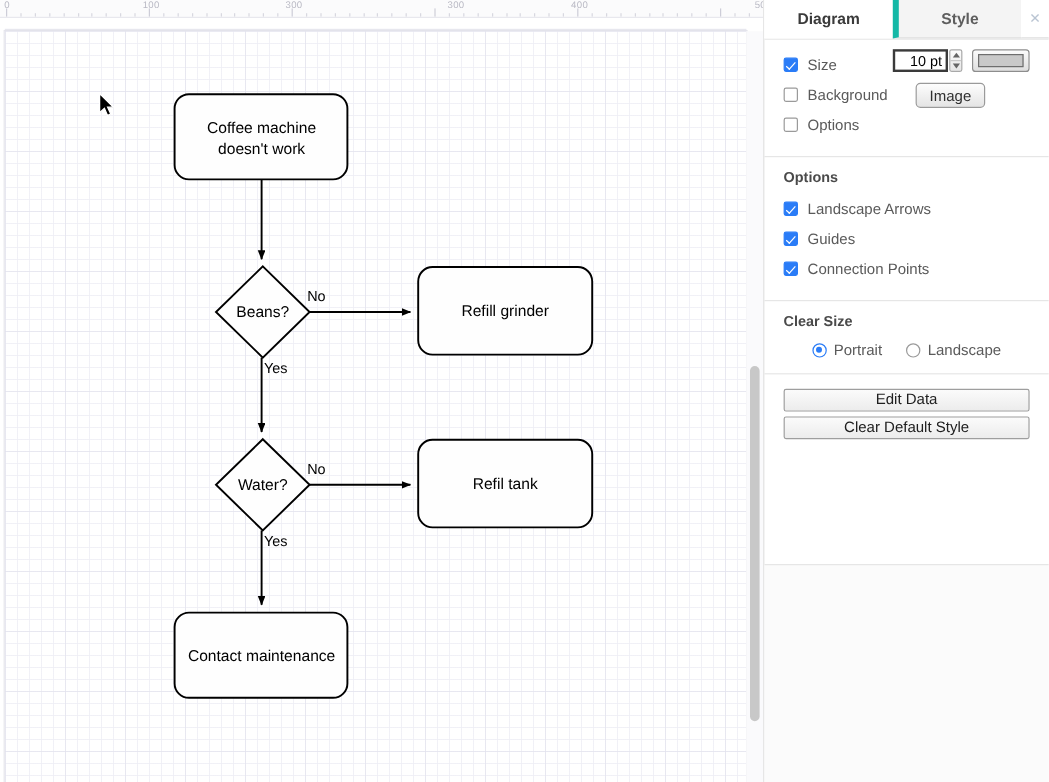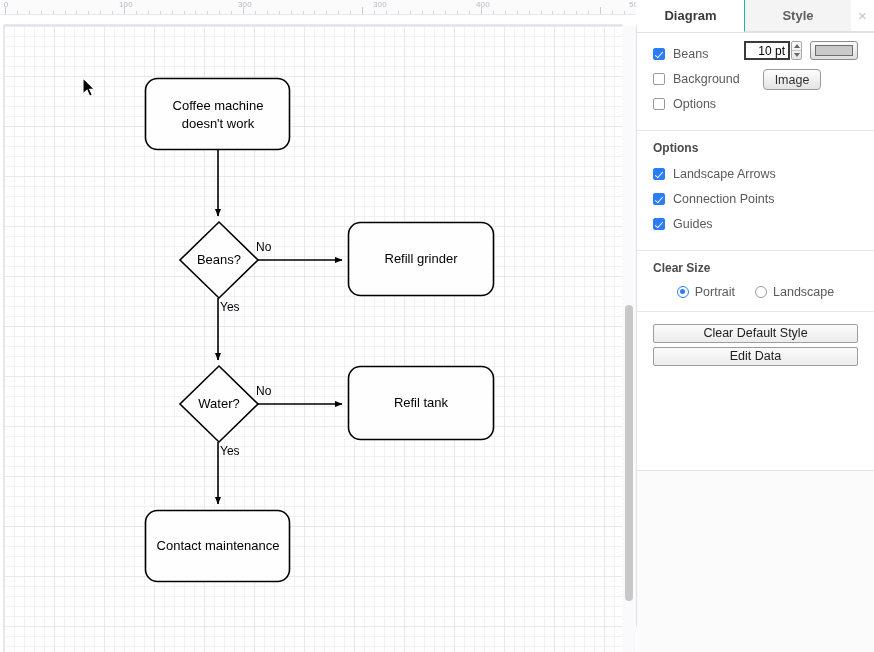--- a/index.html
+++ b/index.html
@@ -160,21 +160,20 @@
   
   #sidebar {
     position: absolute;
     left: 636px;
     top: 0;
     width: 238px;
     height: 652px;
     background: #ffffff;
     border-left: 1px solid #e0e0e0;
     box-sizing: border-box;
-    border-radius: 30px;
   }
 
   #tabbar {
     position: relative;
     height: 32px;
     display: flex;
     align-items: stretch;
     background: #ffffff;
     border-bottom: 1px solid #e0e0e0;
   }
@@ -191,21 +190,21 @@
   }
   .tab.active {
     width: 107px;
     background: #ffffff;
     border-bottom: 1px solid #ffffff;
     color: #3b3b3b;
   }
   .tab.inactive {
     width: 107px;
     background: #f4f4f4;
-    border-left: 1px solid #14b8a6;
+    border-left: 5px solid #14b8a6;
     border-bottom: 1px solid #e0e0e0;
     color: #5e5e5e;
   }
   #close-tab {
     flex: 1 1 auto;
     display: flex;
     align-items: center;
     justify-content: center;
     background: #ffffff;
     border-bottom: 1px solid #e0e0e0;
@@ -584,21 +583,21 @@
       </div>
       <div id="close-tab">
         <span>×</span>
       </div>
     </div>
 
     <div class="section">
 
       <div class="check-row">
         <span class="cb on"></span>
-        <span class="check-label">Beans</span>
+        <span class="check-label">Size</span>
 
         <div id="grid-row-right">
           <input id="grid-size-input" type="text" readonly="" value="10 pt" style="">
           <div id="grid-spinner">
             <div class="sp">
                 <span class="caret-up"></span>
               </div>
             <div class="sp">
                 <span class="caret-down"></span>
               </div>
@@ -626,47 +625,47 @@
 
     <div class="section">
       <div class="section-title">Options</div>
 
       <div class="check-row">
         <span class="cb on"></span>
         <span class="check-label">Landscape Arrows</span>
       </div>
       <div class="check-row">
         <span class="cb on"></span>
-        <span class="check-label">Connection Points</span>
+        <span class="check-label">Guides</span>
       </div>
       <div class="check-row">
         <span class="cb on"></span>
-        <span class="check-label">Guides</span>
+        <span class="check-label">Connection Points</span>
       </div>
     </div>
 
     <div class="section">
       <div class="section-title">Clear Size</div>
       <div id="orientation-row">
         <div class="radio-wrap">
           <span class="radio on"></span>
           <span class="radio-label">Portrait</span>
         </div>
         <div class="radio-wrap">
           <span class="radio off"></span>
           <span class="radio-label">Landscape</span>
         </div>
       </div>
     </div>
 
     <div class="section noborder" id="buttons-section">
       <div class="wide-button">
+        <span>Edit Data</span>
+      </div>
+      <div class="wide-button">
         <span>Clear Default Style</span>
-      </div>
-      <div class="wide-button">
-        <span>Edit Data</span>
       </div>
     </div>
 
     <div id="sidebar-bottom-fill"></div>
   </div>
 
 </div>
 
 </body></html>

